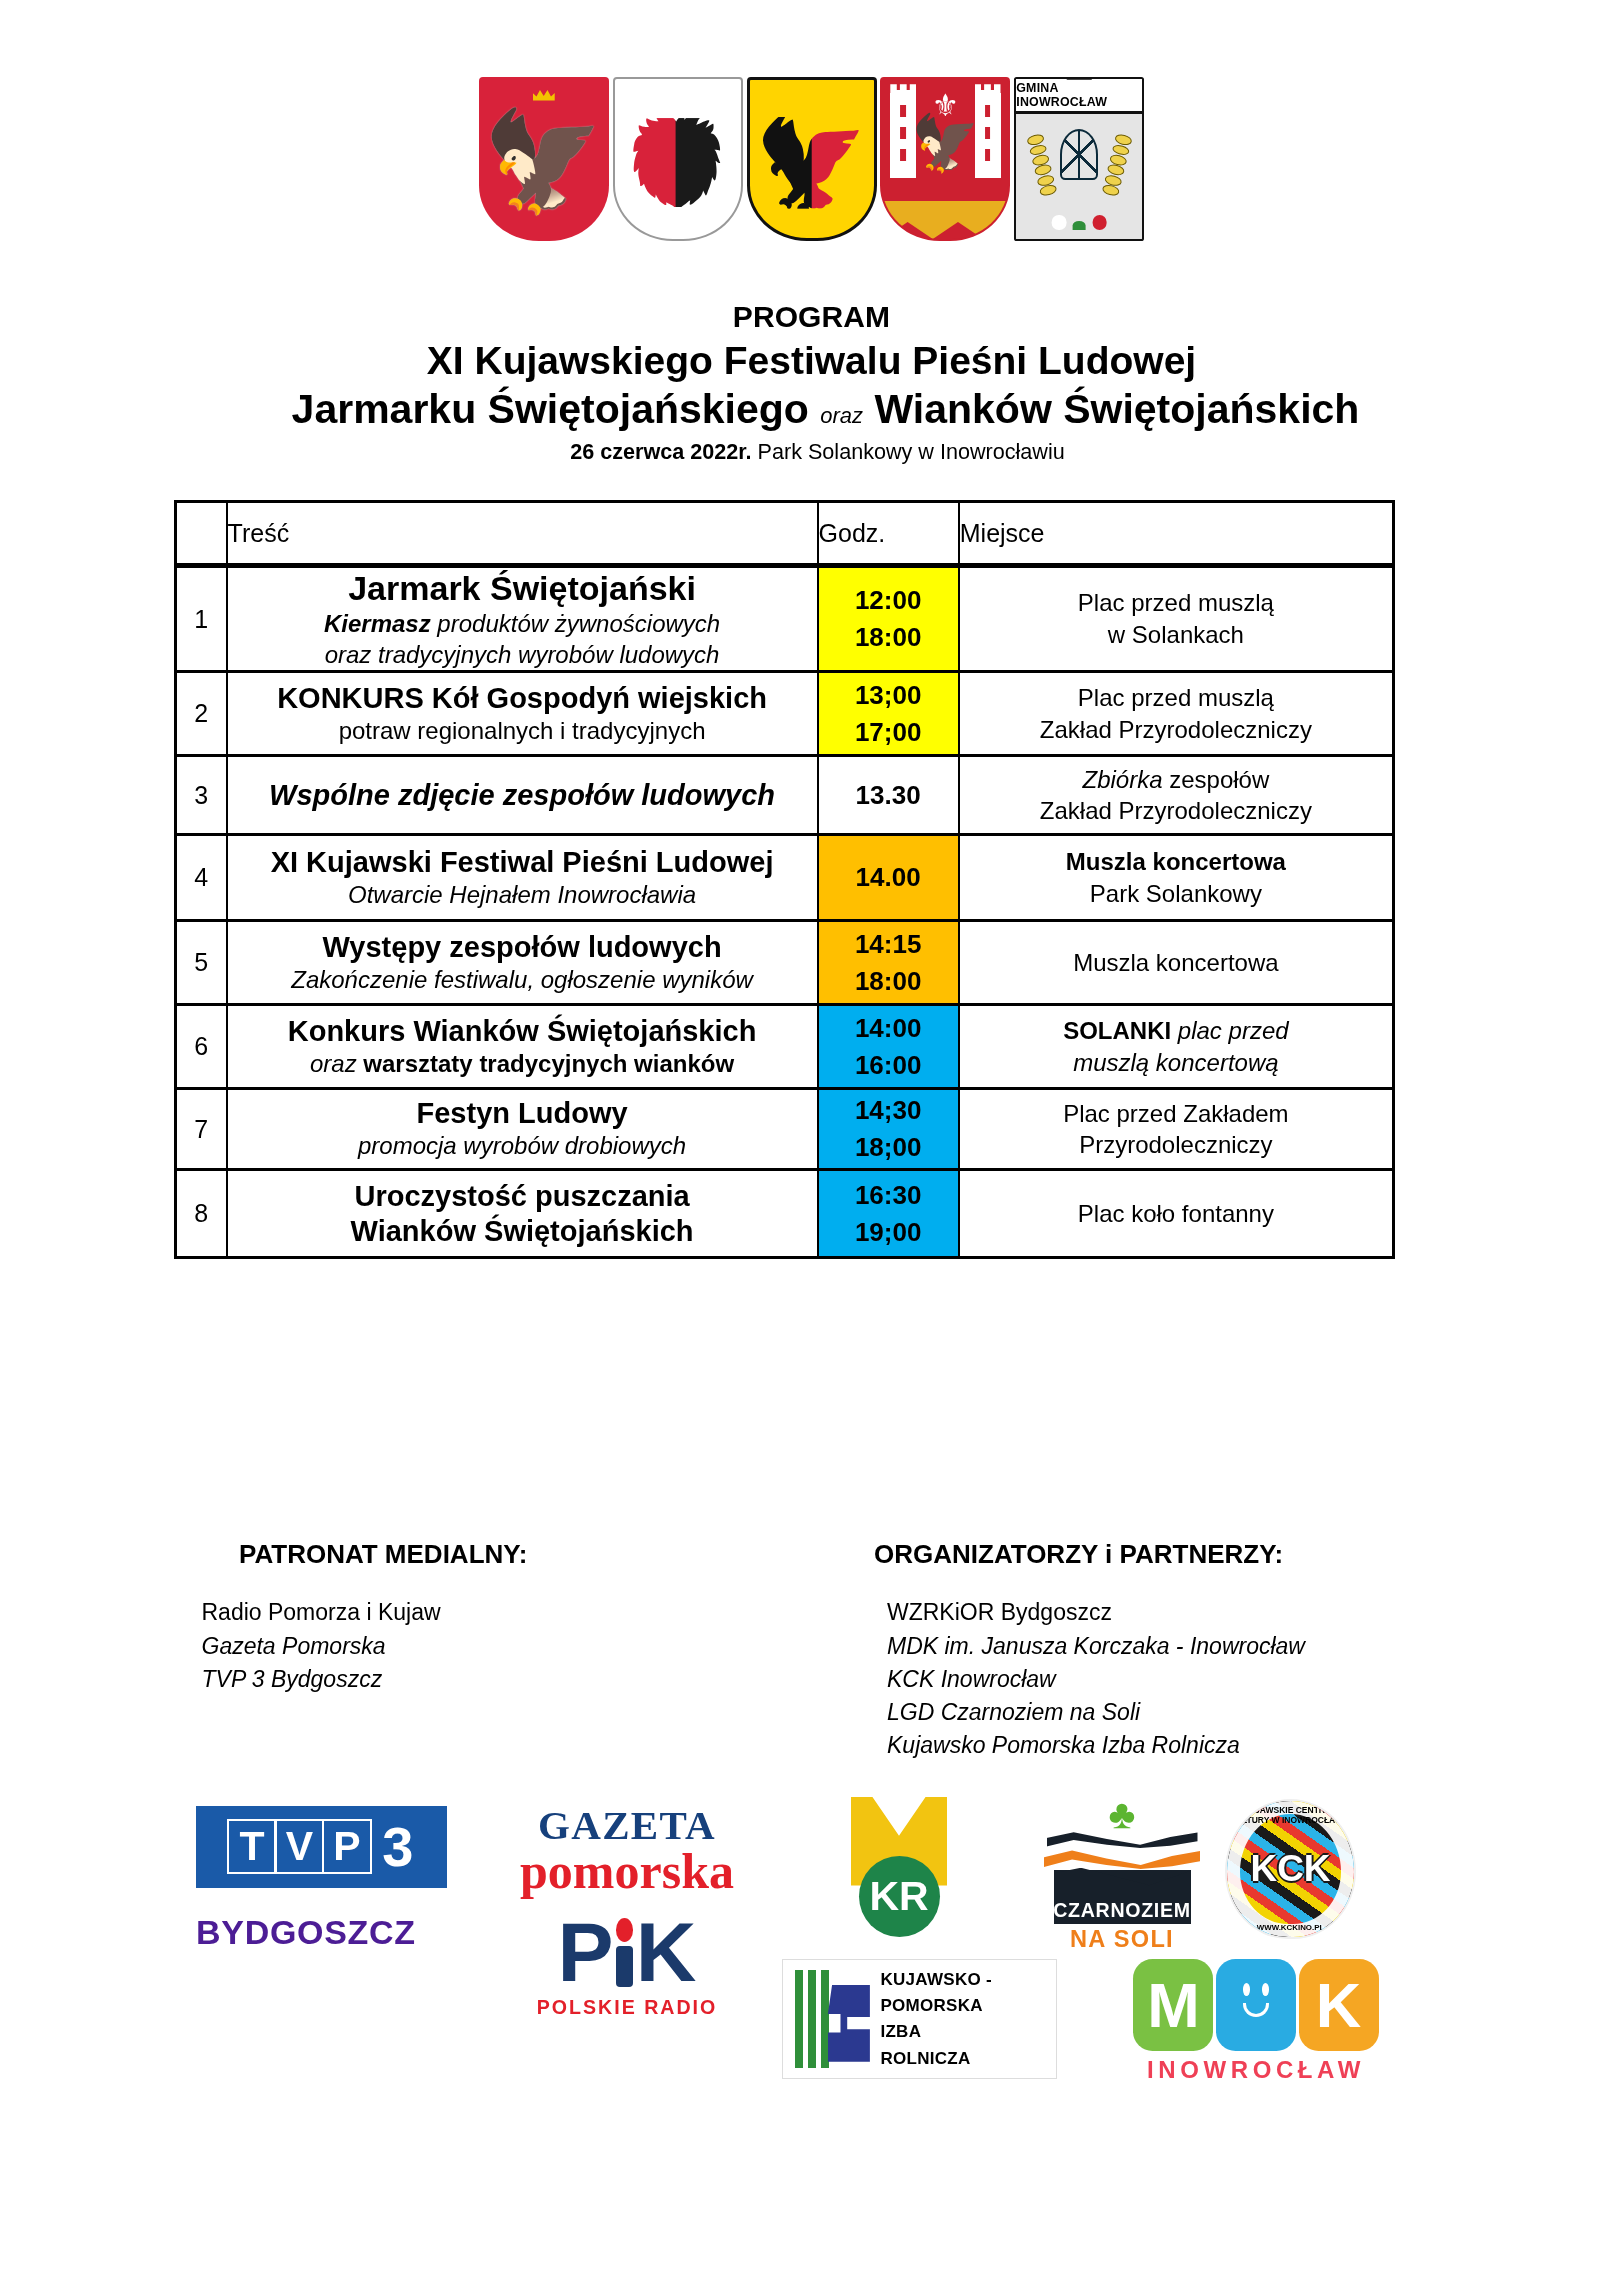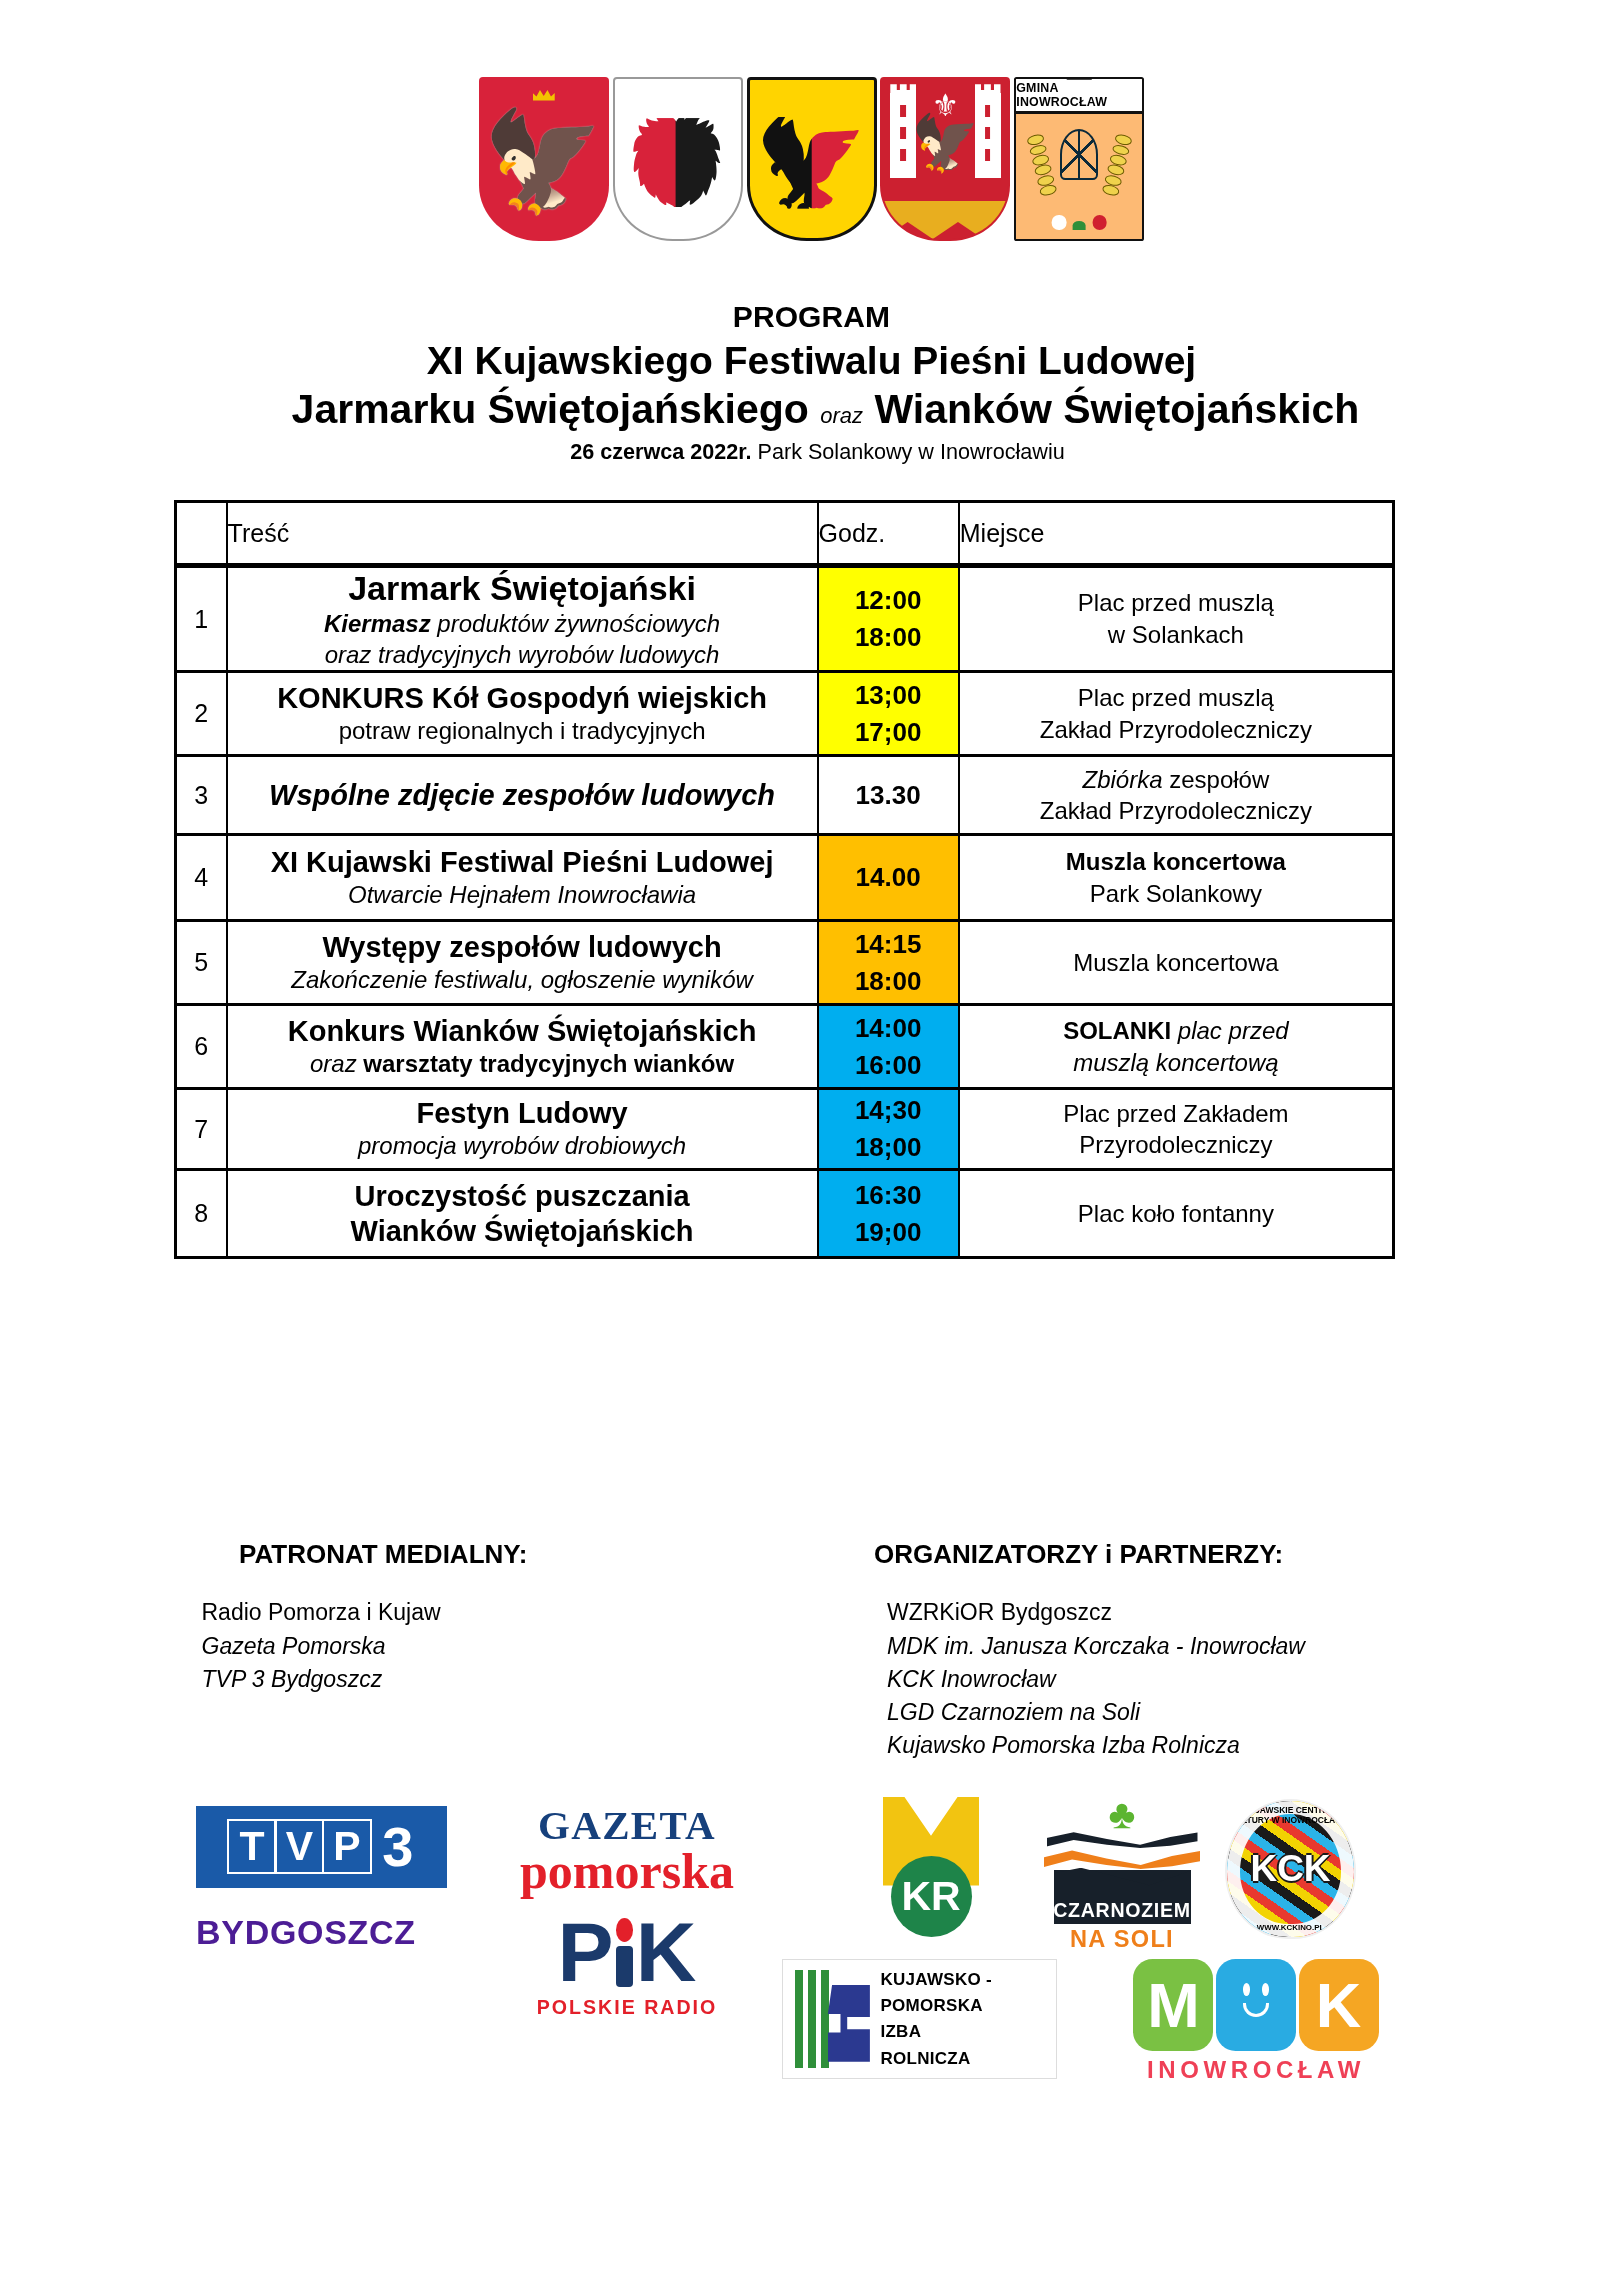--- a/index.html
+++ b/index.html
@@ -72,21 +72,21 @@
   .tl { left: 7.9px; } .tr { right: 7.9px; }
   .c4 .eagle-sm {
     position: absolute; left: 50%; top: 37px; transform: translateX(-50%);
     font-size: 55px; line-height: 1; color: #ffffff;
   }
   .c4 .fleur {
     position:absolute; left:50%; top:10.5px; transform:translateX(-50%);
     font-size: 31px; line-height:1; color:#fff;
   }
   
-  .c5 .shield { background: #fdba74; border: 2.6px solid #111; border-radius:2.6px; }
+  .c5 .shield { background: #e5e5e5; border: 2.6px solid #111; border-radius:2.6px; }
   .c5 .band {
     position: absolute; left: 0; right: 0; top: 0; height: 35px; background: #fff;
     border-bottom: 3.3px solid #111;
     display:flex; align-items:center; justify-content:center;
   }
   .c5 .band span { font-size: 12.4px; font-weight: 700; letter-spacing: 0.2px; }
   .c5 .band::before{
     content:""; position:absolute; left:50%; top:-8.5px; transform:translateX(-50%);
     width:26px; height:9.2px; background:#111;
     clip-path: polygon(50% 0,100% 100%,0 100%);
@@ -201,21 +201,21 @@
   .gz2 { font-size: 50px; font-weight: 700; color: #e3202a; margin-top: -6.5px; font-family: "Liberation Serif", serif; }
   .pik { margin-top: 18.3px; display: flex; align-items: center; justify-content: center; gap: 2.6px; }
   .pik-p { font-size: 84px; font-weight: 700; color: #1b3a6b; line-height: .8; }
   .pik-i { width: 17px; }
   .pik-dot { width: 17px; height: 23.6px; background: #e3202a; border-radius: 50%; margin: 0 auto 3.9px; }
   .pik-stem { width: 17px; height: 41px; background: #1b3a6b; border-radius: 3.9px; }
   .pik-k { font-size: 84px; font-weight: 700; color: #1b3a6b; line-height: .8; }
   .pr { color: #e3202a; font-size: 19.6px; font-weight: 700; letter-spacing: 2px; text-align: center; margin-top: 9.2px; }
 
   
-  .wz { left: 872px; top: 2.6px; width: 118px; }
+  .wz { left: 840px; top: 2.6px; width: 118px; }
   .wz-m {
     width: 96px; height: 89px; margin: 0 auto; background: #f2c411;
     clip-path: polygon(0 0, 22% 0, 50% 44%, 78% 0, 100% 0, 100% 100%, 0 100%);
   }
   .wz-c {
     width: 81px; height: 81px; border-radius: 50%; background: #1e8449;
     margin: -30px auto 0; position: relative;
     display: flex; align-items: center; justify-content: center;
     color: #fff; font-size: 41px; font-weight: 700;
   }

